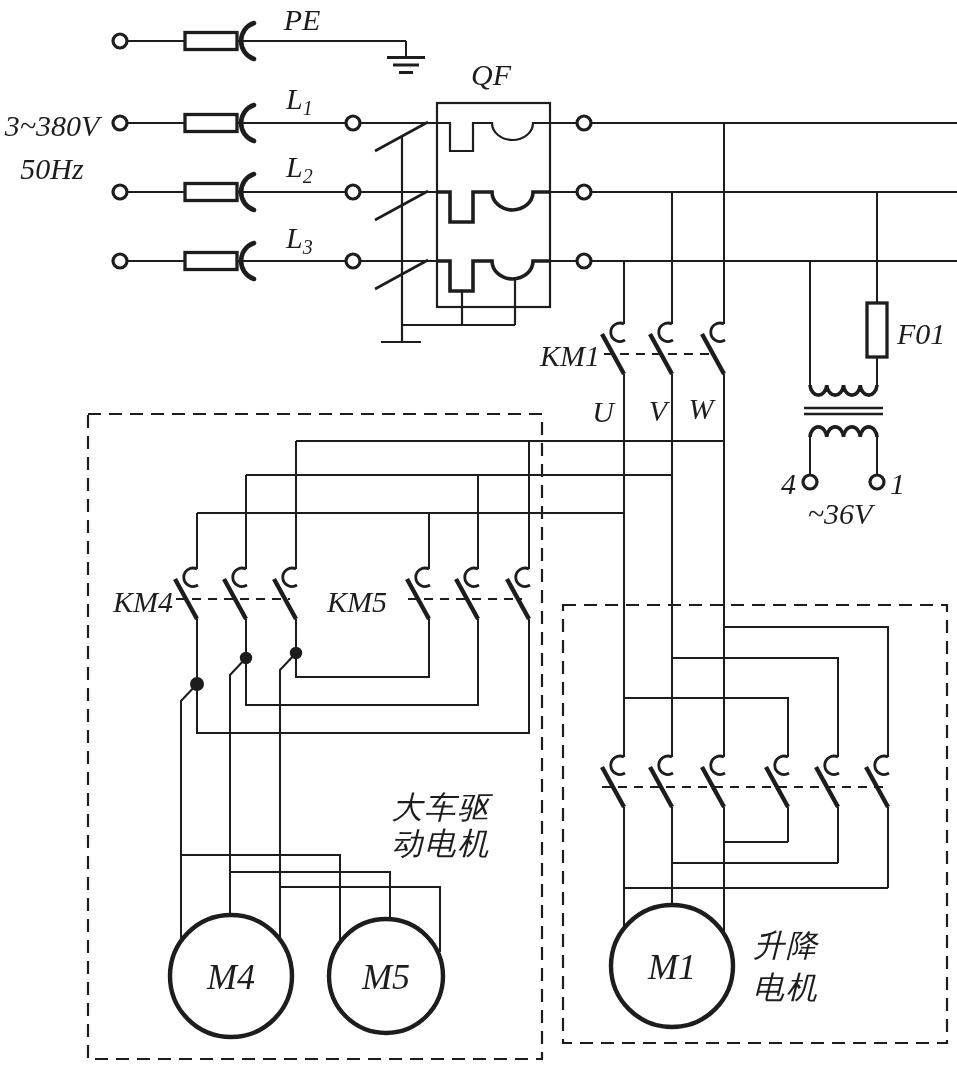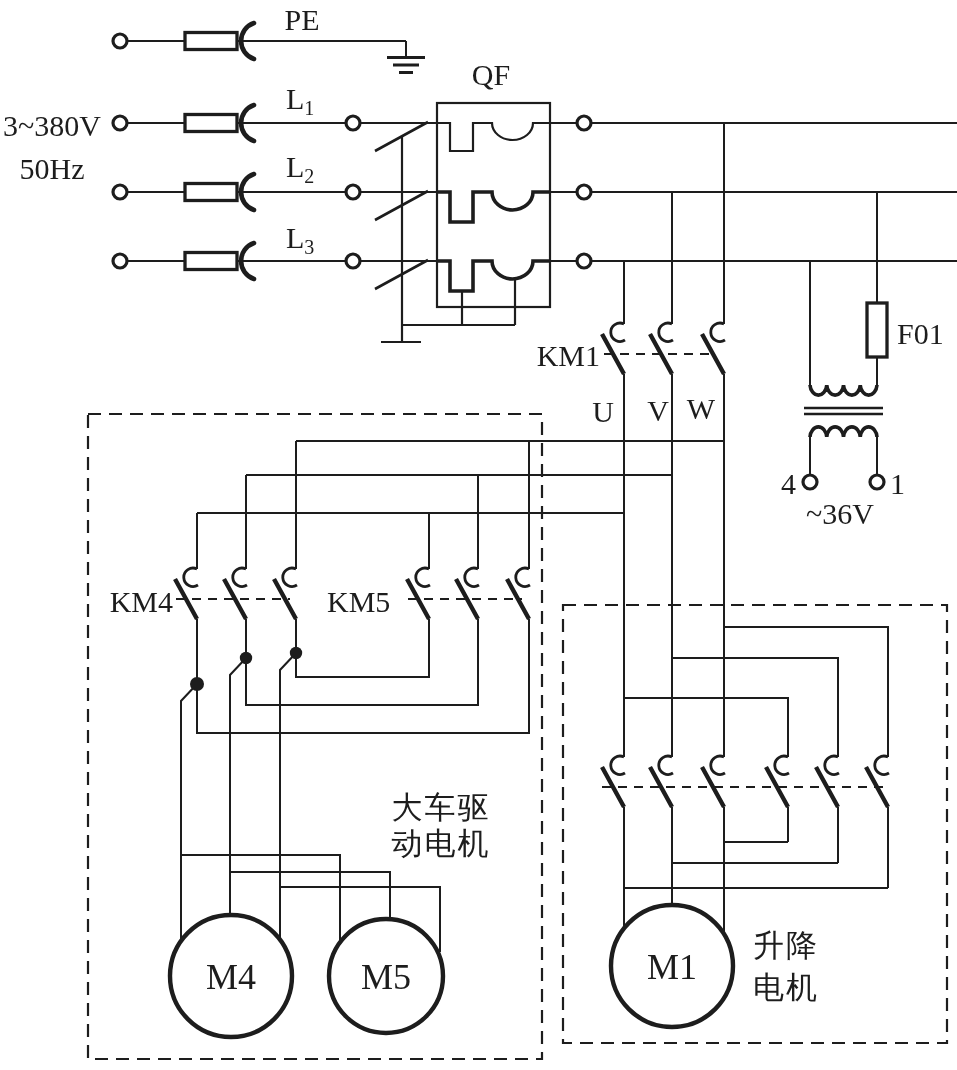--- a/index.html
+++ b/index.html
@@ -1,17 +1,17 @@
 <!DOCTYPE html>
 <html style="--line: #1d1d1d; --bg: #ffffff;"><head>
 <meta charset="utf-8">
 <style>
   :root { --line:#1d1d1d; --bg:#ffffff; }
   html,body { margin:0; padding:0; background:var(--bg); }
-  .stage { width:957px; height:1070px; background:var(--bg); position:relative; }
+  .stage { width:957px; height:1070px; background:var(--bg); position:relative;font-style:italic; }
   svg { display:block; }
   
   .wire   { stroke:var(--line); stroke-width:2;   fill:none; }
   .wire25 { stroke:var(--line); stroke-width:2.6; fill:none; }
   .boldel { stroke:var(--line); stroke-width:3.6; fill:none; }
   .thinel { stroke:var(--line); stroke-width:2.2; fill:none; }
   .hook   { stroke:var(--line); stroke-width:2.8; fill:none; }
   .blade  { stroke:var(--line); stroke-width:4.4; fill:none; stroke-linecap:butt; }
   .conn   { stroke:var(--line); stroke-width:4.6; fill:none; stroke-linecap:round; }
   .gnd    { stroke:var(--line); stroke-width:3.2; fill:none; }

